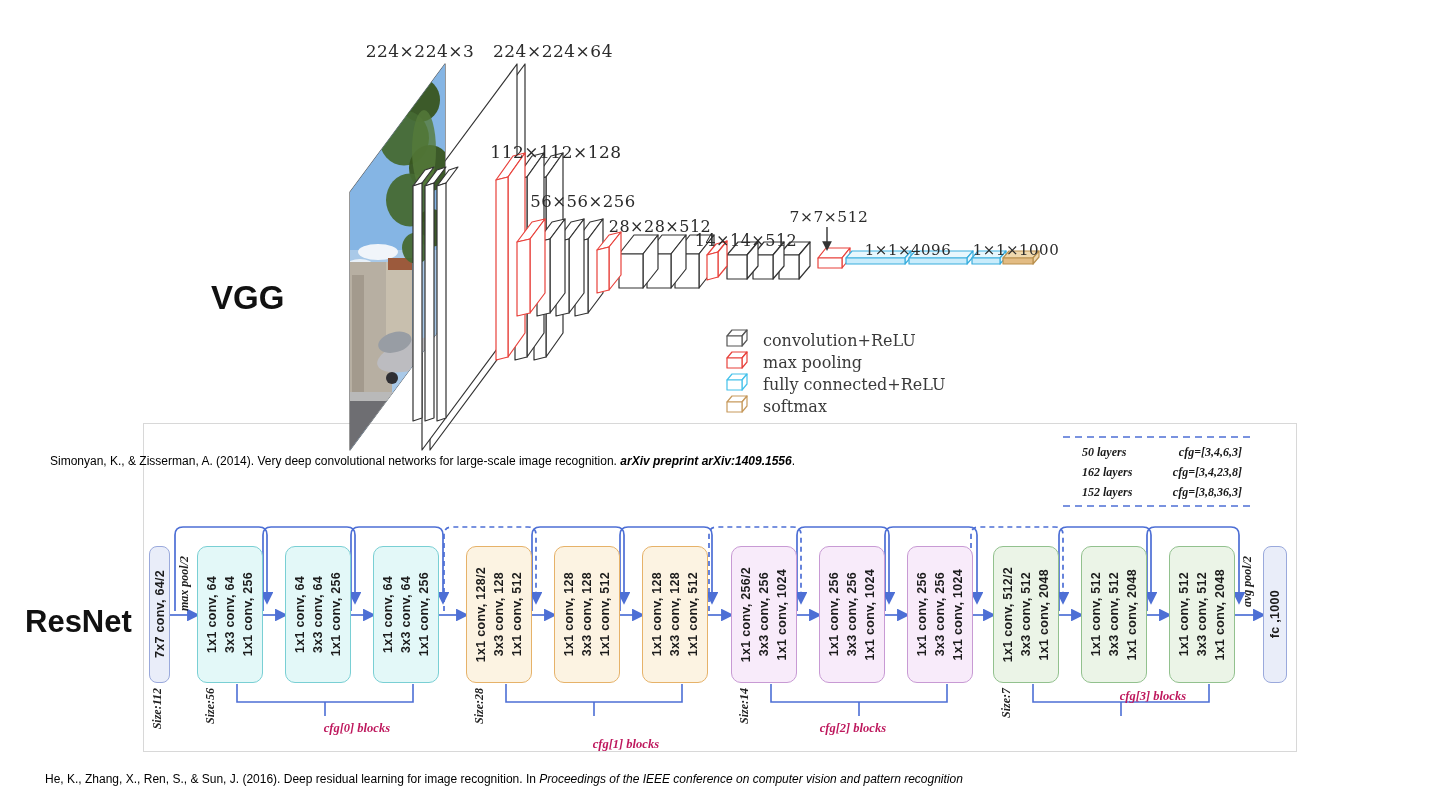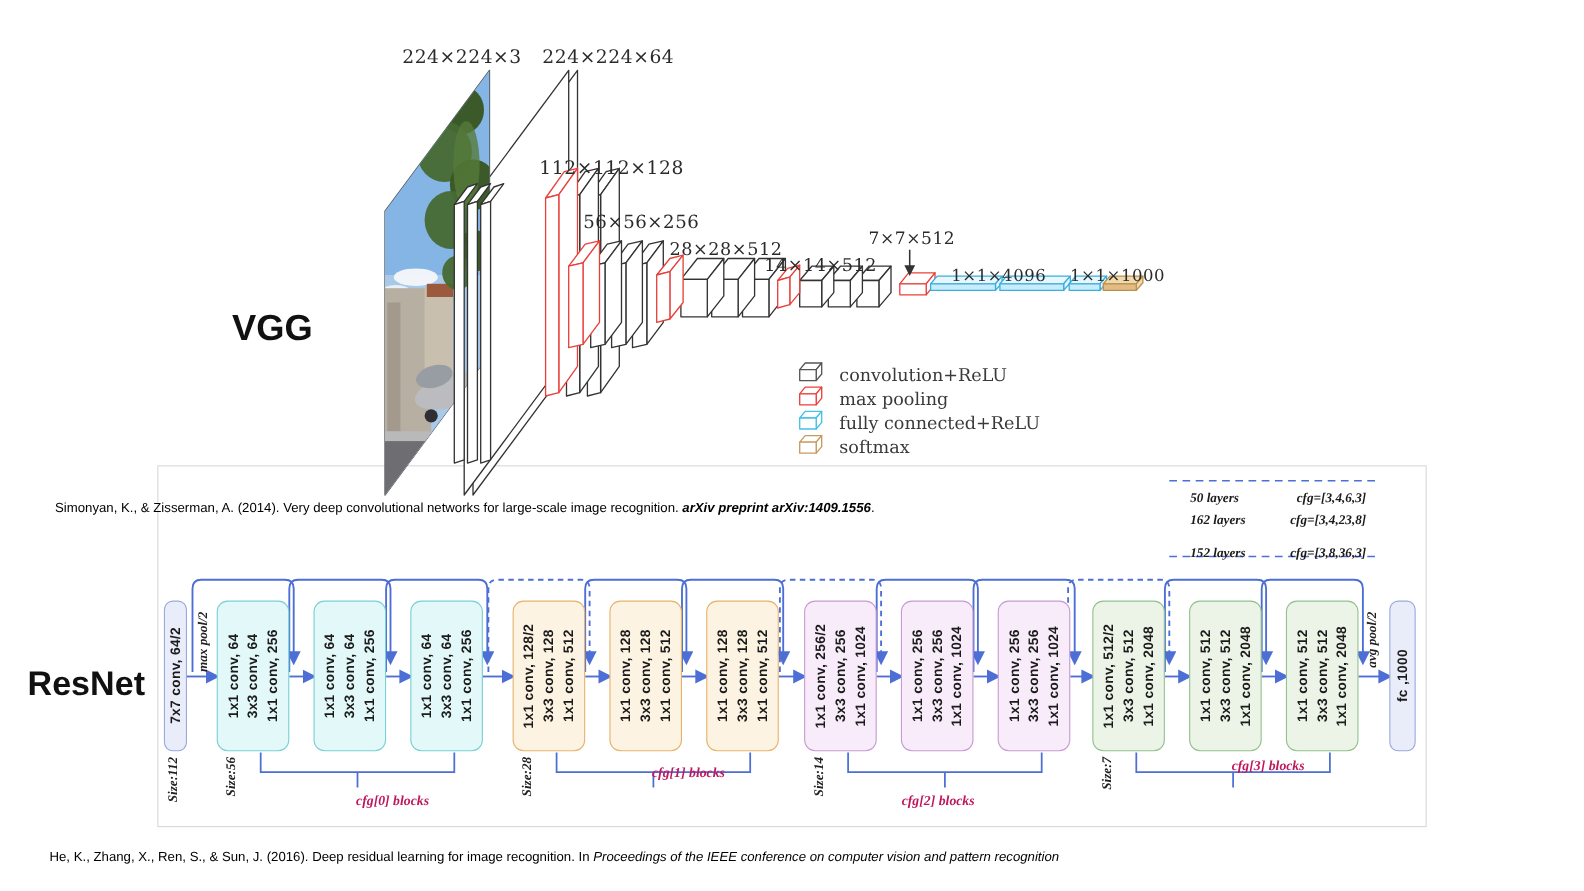--- a/index.html
+++ b/index.html
@@ -136,38 +136,38 @@
         <span class="vtext">3x3 conv, 512</span>
         <span class="vtext">1x1 conv, 2048</span>
       </div>
       <div class="rblock" style="left:1169px;top:546px;width:66px;height:137px;background:#ebf4e7;border:1.3px solid #92c18e;">
         <span class="vtext">1x1 conv, 512</span>
         <span class="vtext">3x3 conv, 512</span>
         <span class="vtext">1x1 conv, 2048</span>
       </div>
       <div class="cfglab" style="left:260px;top:721px;">cfg[0] blocks</div>
       <div class="sizelab vtext" style="left:203px;top:688px;">Size:56</div>
-      <div class="cfglab" style="left:529px;top:695px;">cfg[1] blocks</div>
+      <div class="cfglab" style="left:529px;top:737px;">cfg[1] blocks</div>
       <div class="sizelab vtext" style="left:472px;top:688px;">Size:28</div>
       <div class="cfglab" style="left:756px;top:721px;">cfg[2] blocks</div>
       <div class="sizelab vtext" style="left:737px;top:688px;">Size:14</div>
       <div class="cfglab" style="left:1056px;top:689px;">cfg[3] blocks</div>
       <div class="sizelab vtext" style="left:999px;top:688px;">Size:7</div>
       <div class="sizelab vtext" style="left:150px;top:688px;">Size:112</div>
       <div class="poollab vtext" style="left:177px;top:556px;">max pool/2</div>
       <div class="poollab vtext" style="left:1240px;top:556px;">avg pool/2</div>
       <div class="cfgrow" style="top:445px;">
         <span>50 layers</span>
         <span class="cv">cfg=[3,4,6,3]</span>
       </div>
       <div class="cfgrow" style="top:465px;">
         <span>162 layers</span>
         <span class="cv">cfg=[3,4,23,8]</span>
       </div>
-      <div class="cfgrow" style="top:495px;">
+      <div class="cfgrow" style="top:485px;">
         <span>152 layers</span>
         <span class="cv">cfg=[3,8,36,3]</span>
       </div>
     </div>
   <svg id="vggsvg" width="745" height="432" viewBox="330 28 745 432">
       <defs>
         <marker id="mDark" viewBox="0 0 10 10" refX="7" refY="5" markerWidth="7" markerHeight="7" orient="auto">
           <path d="M0,0L10,5L0,10Z" fill="#333"></path>
         </marker>
         <clipPath id="photoClip">

